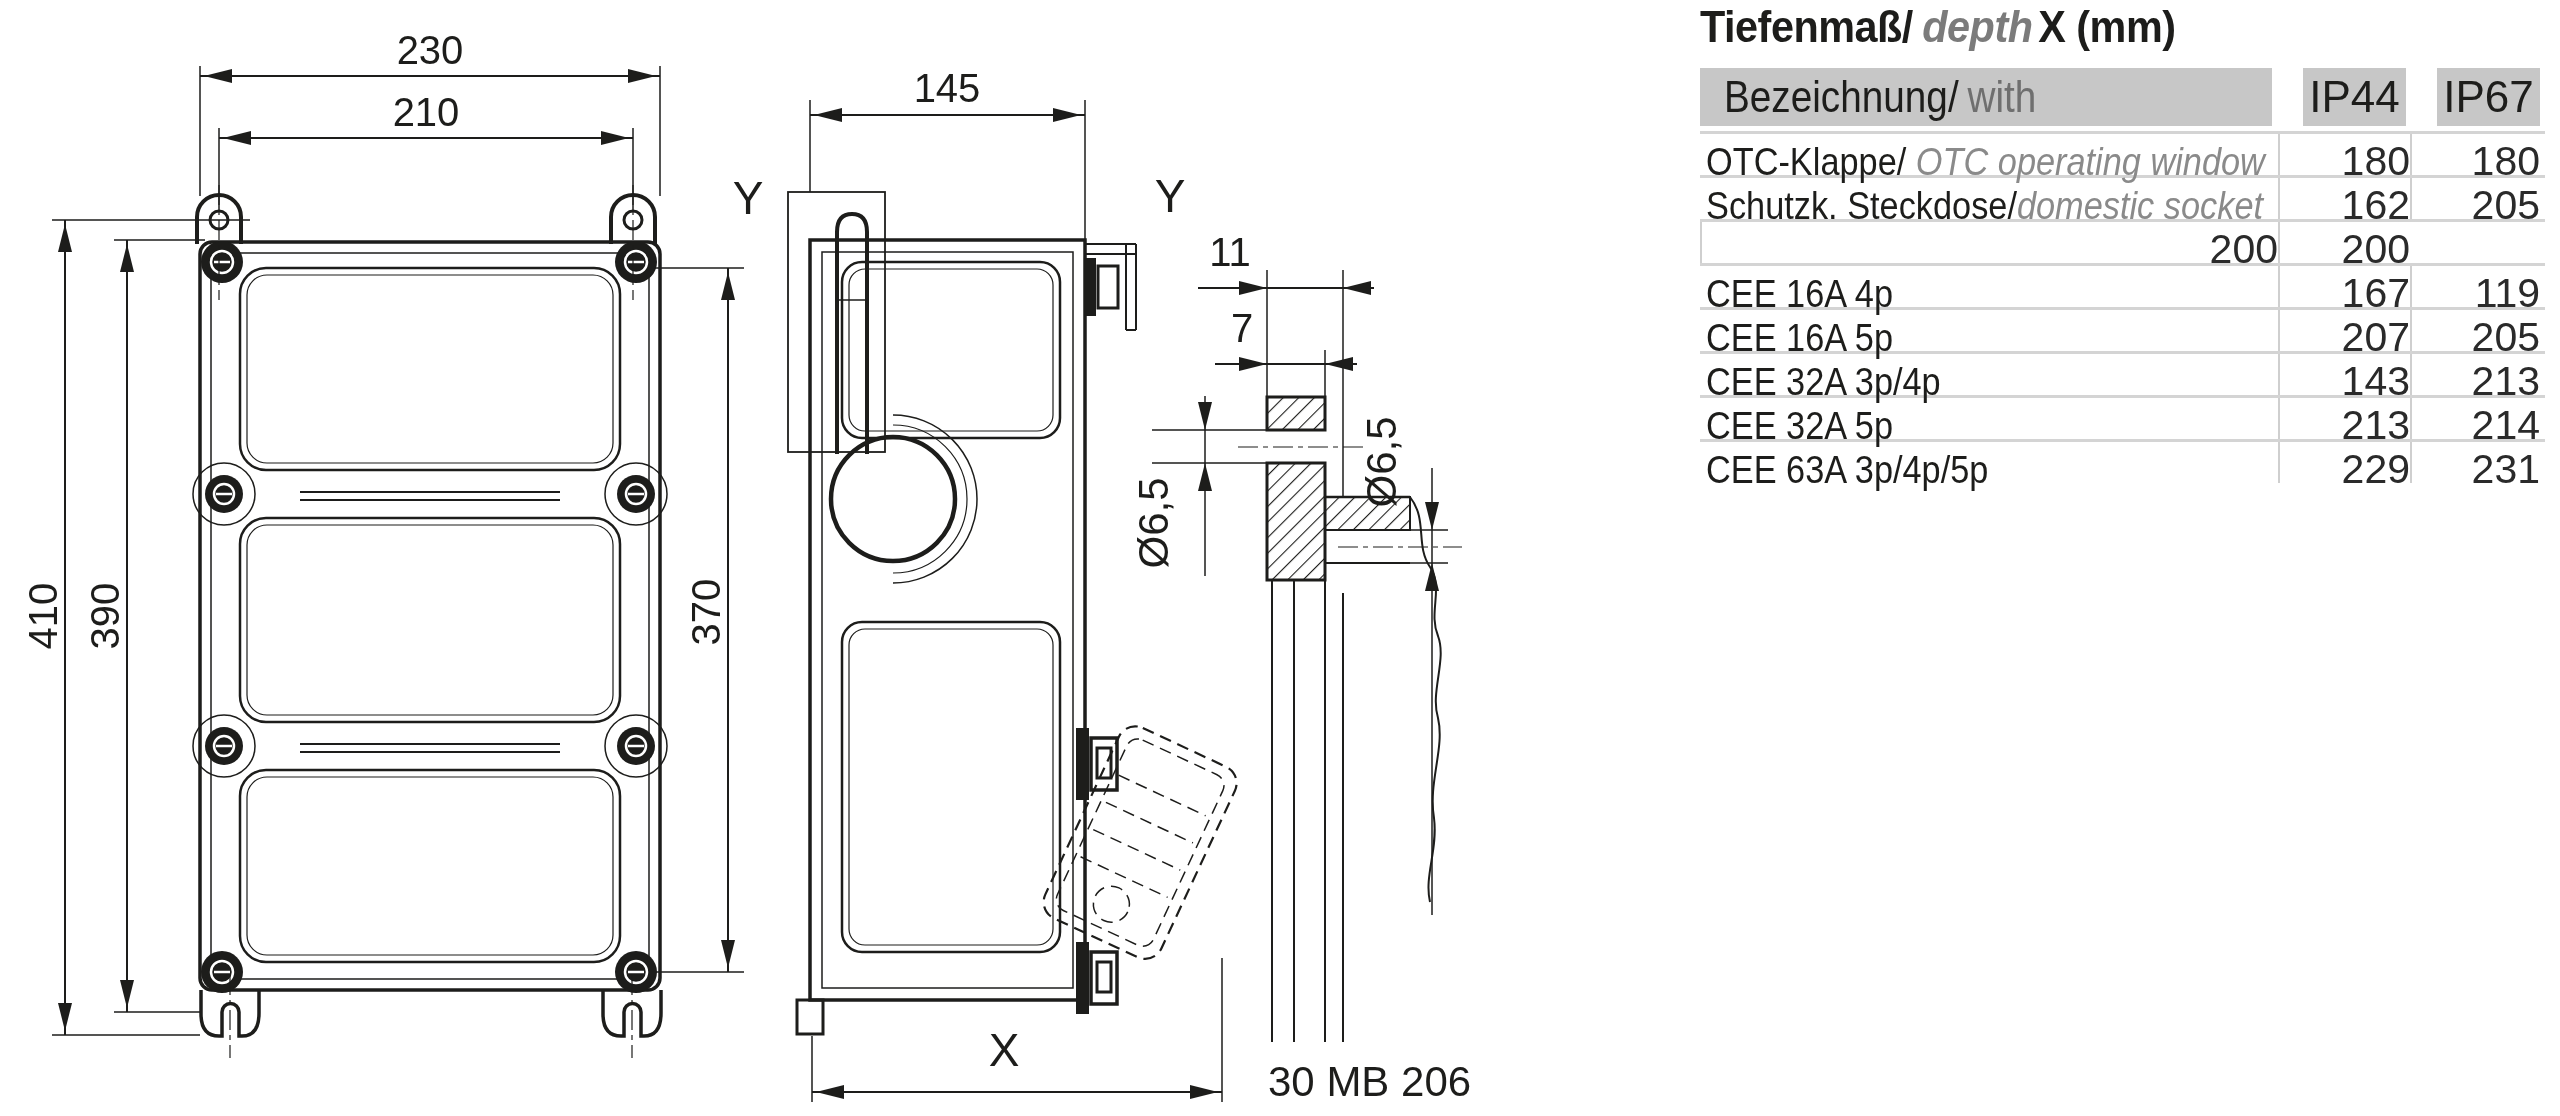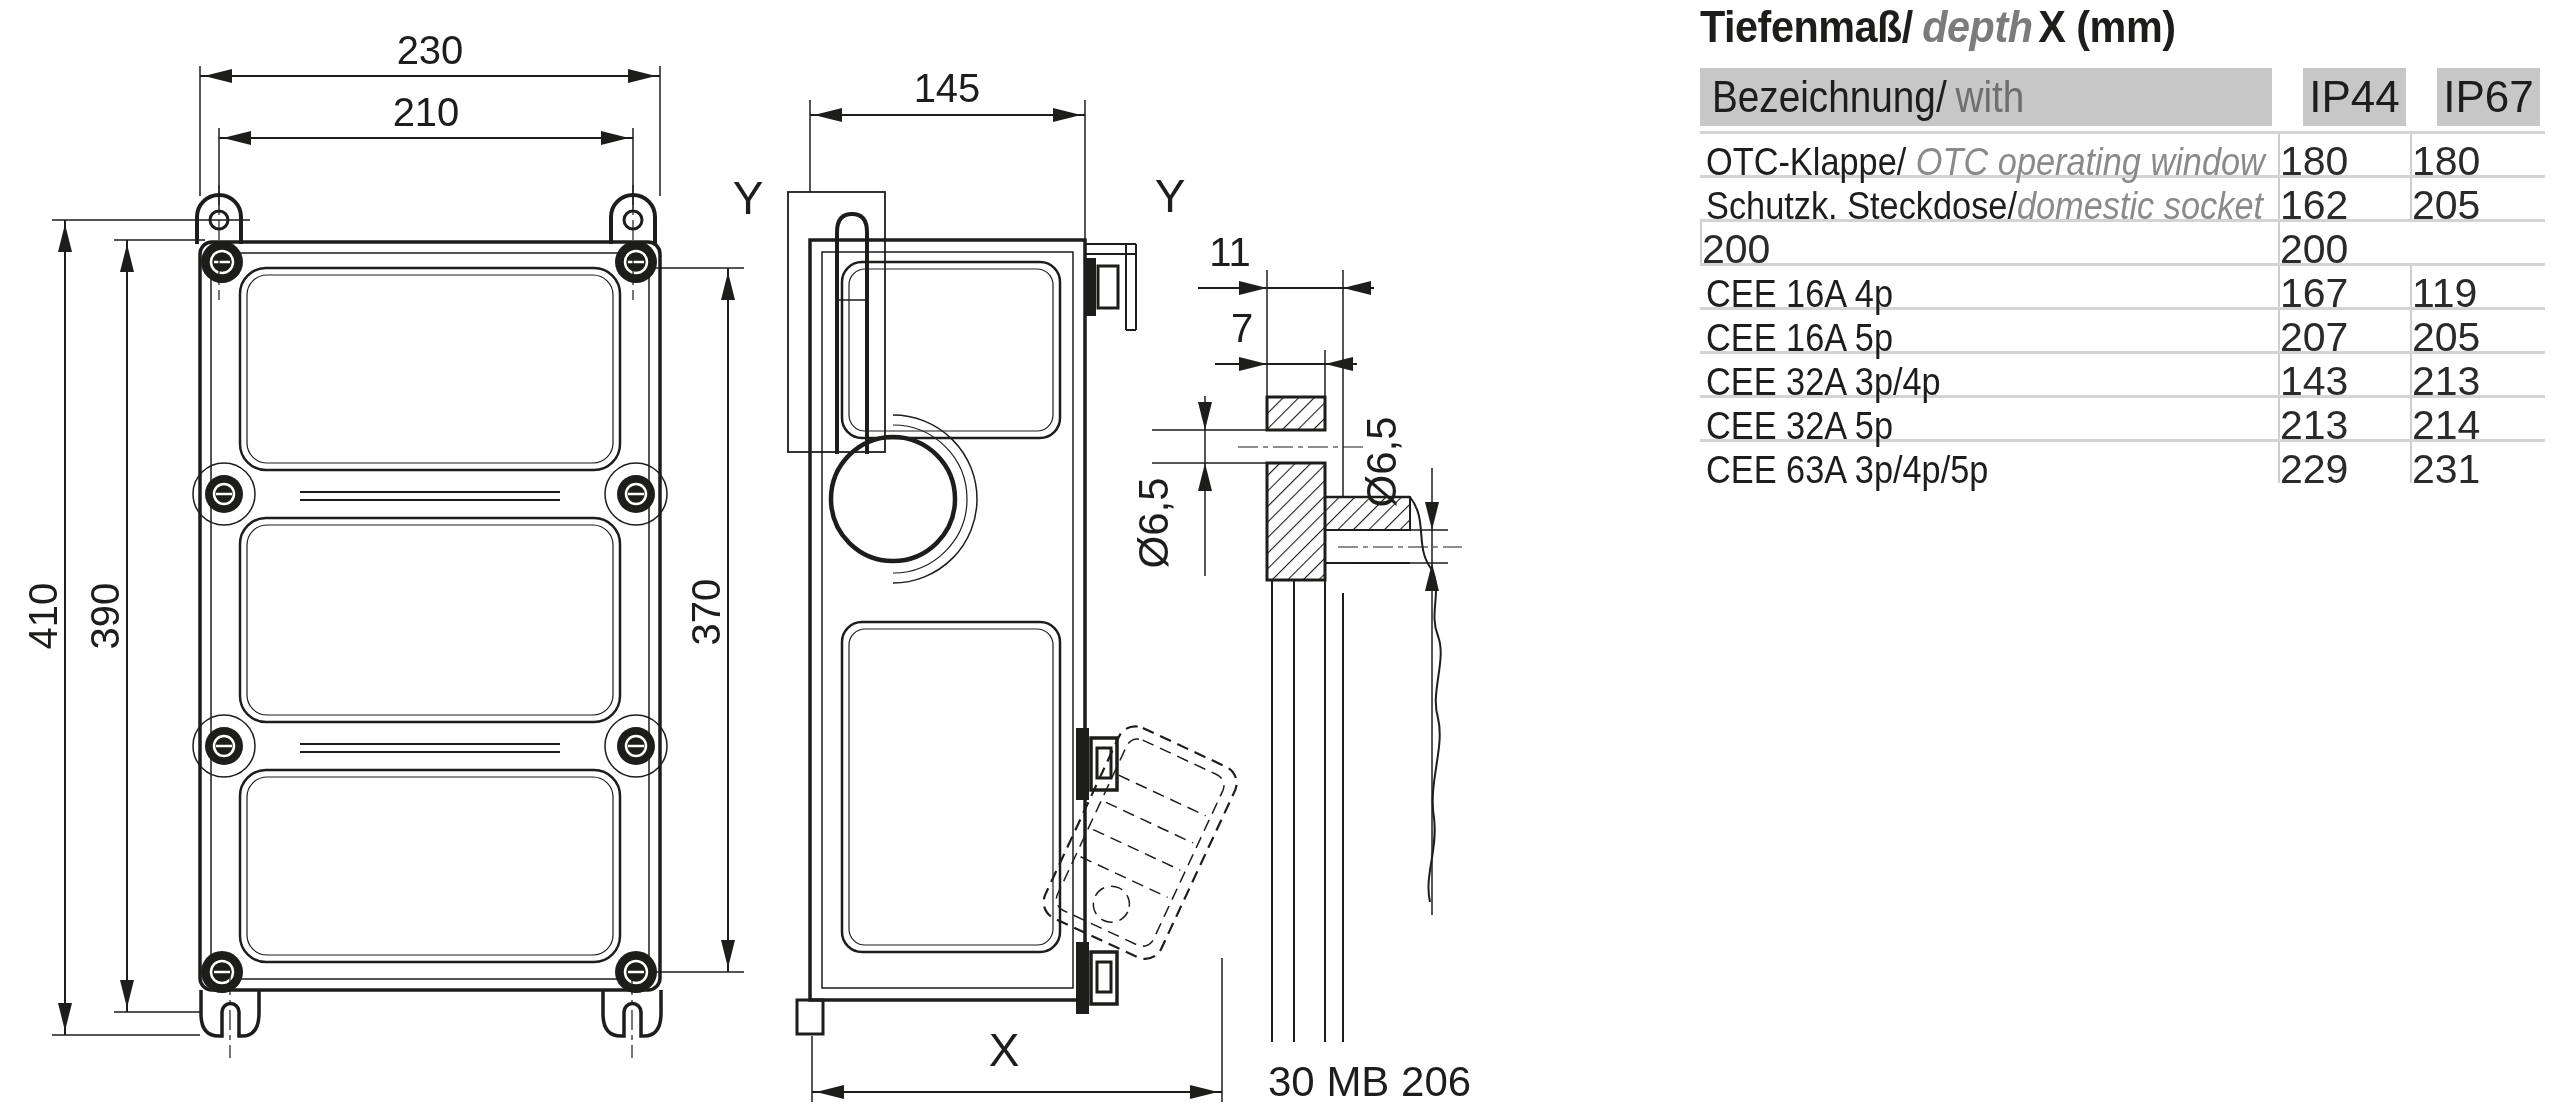--- a/index.html
+++ b/index.html
@@ -9,30 +9,30 @@
   svg text{font-family:"Liberation Sans",sans-serif;fill:#1d1d1b;}
 
   
   .spec-table{position:absolute;left:1700px;top:2px;width:845px;}
   .tbl-title{font-size:44px;font-weight:bold;white-space:nowrap;letter-spacing:-0.5px;
              transform:scaleX(.94);transform-origin:0 50%;}
   .tbl-title .en{color:#7b7b7b;font-style:italic;margin:0 6px 0 10px;}
   .thead{display:grid;grid-template-columns:572px 128px 128px;column-gap:6px;
          margin-top:16px;margin-bottom:5px;}
   .thead .cell{background:#c7c7c7;height:58px;line-height:58px;font-size:44px;}
-  .thead .lbl{padding-left:12px;white-space:nowrap;}
+  .thead .lbl{padding-left:24px;white-space:nowrap;}
   .thead .lbl .en{color:#6f6f6f;margin-left:10px;}
   .thead .num{text-align:center;margin-left:25px;}
   .tbody .trow{display:grid;grid-template-columns:578px 132px 130px;
                border-top:3px solid #d4d4d4;}
   .tbody .tc{height:41px;line-height:55px;}
   .tbody .label{padding-left:6px;font-size:39px;white-space:nowrap;}
   .tbody .label .inner{display:inline-block;transform:scaleX(.88);transform-origin:0 50%;}
   .tbody .label .en{color:#8a8a8a;font-style:italic;}
-  .tbody .val{text-align:left;font-size:41px;border-left:2px solid #cfcfcf;color:#2a2a2a;}
+  .tbody .val{text-align:right;font-size:41px;border-left:2px solid #cfcfcf;color:#2a2a2a;}
   .cond{display:inline-block;transform:scaleX(.88);transform-origin:0 50%;white-space:nowrap;}
 </style>
 </head>
 <body>
 
 <svg width="1560" height="1116" viewBox="0 0 1560 1116">
   <defs>
     <pattern id="hatch" width="11" height="11" patternTransform="rotate(45)" patternUnits="userSpaceOnUse">
       <line x1="0" y1="0" x2="0" y2="11" stroke="#1d1d1b" stroke-width="2.2"></line>
     </pattern>

